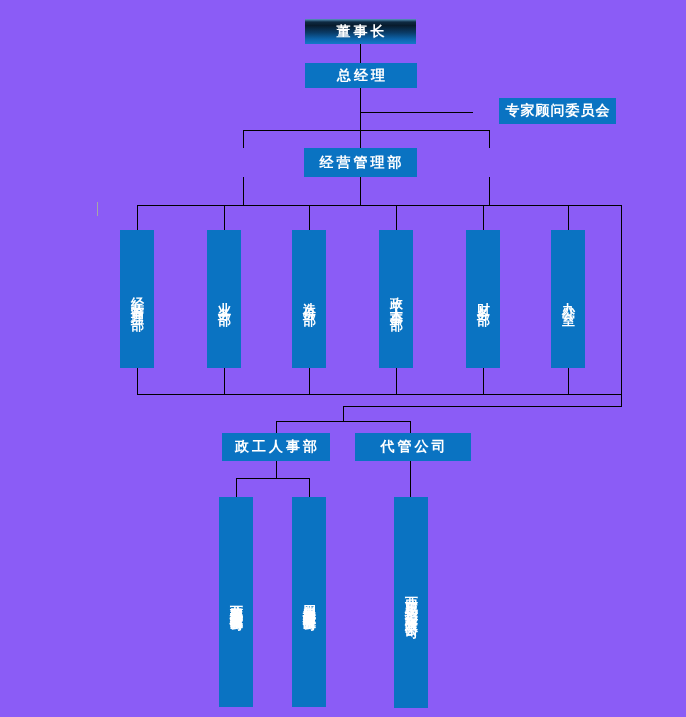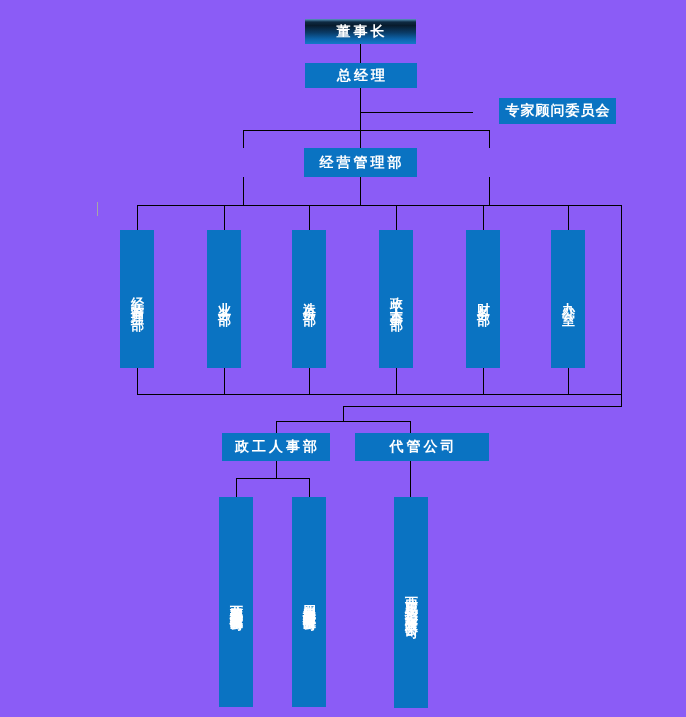--- a/index.html
+++ b/index.html
@@ -94,19 +94,19 @@
 
 
   <div class="box vbox dept" style="left:120px; top:230px; width:34px; height:138px;">经营管理部</div>
   <div class="box vbox dept" style="left:207px; top:230px; width:34px; height:138px;">业务部</div>
   <div class="box vbox dept" style="left:292px; top:230px; width:34px; height:138px;">造价部</div>
   <div class="box vbox dept" style="left:379px; top:230px; width:34px; height:138px;">政工人事部</div>
   <div class="box vbox dept" style="left:466px; top:230px; width:34px; height:138px;">财务部</div>
   <div class="box vbox dept" style="left:551px; top:230px; width:34px; height:138px;">办公室</div>
 
   <div class="box hbox" style="left:222px; top:433px; width:108px; height:28px;">政工人事部</div>
-  <div class="box hbox" style="left:355px; top:433px; width:134px; height:28px;">代管公司</div>
+  <div class="box hbox" style="left:355px; top:433px; width:116px; height:28px;">代管公司</div>
 
   <div class="box vbox companyAB" style="left:219px; top:497px; width:34px; height:210px;">西藏鉴科工程建设监理有限公司</div>
   <div class="box vbox companyAB" style="left:292px; top:497px; width:34px; height:210px;">四川星田建设项目管理有限公司</div>
   <div class="box vbox companyC" style="left:394px; top:497px; width:34px; height:211px;">西藏正大招投标有限公司</div>
 
 </div>
 
 </body></html>

